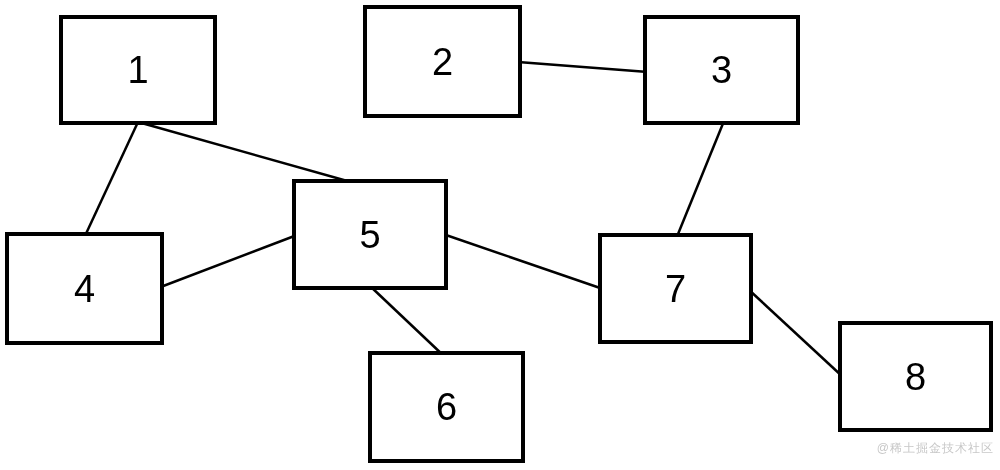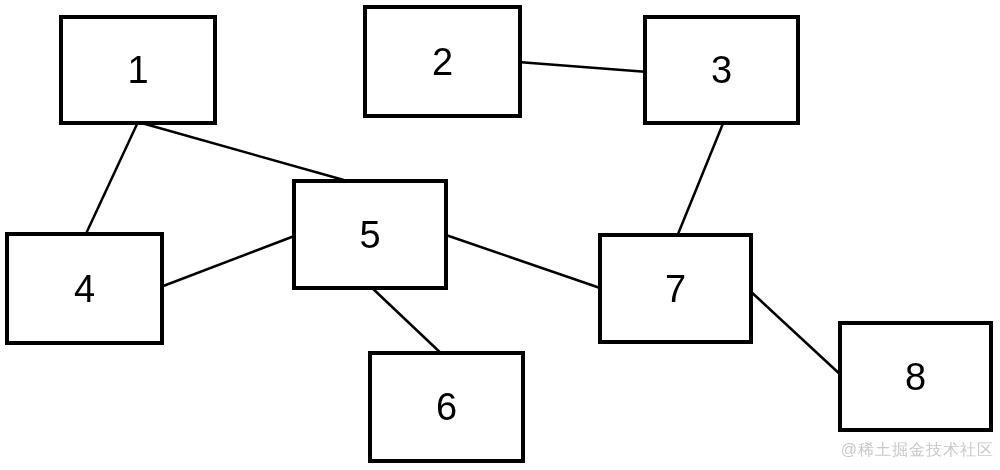--- a/index.html
+++ b/index.html
@@ -33,21 +33,21 @@
   }
   .node-label {
     font-size: 38px;
     line-height: 1;
     user-select: none;
   }
   .watermark {
     position: absolute;
     right: 6px;
     top: 440px;
-    font-size: 16px;
+    font-size: 12px;
     letter-spacing: 1px;
     font-family: "Liberation Sans", sans-serif;
   }
 </style>
 </head>
 <body>
 
 <div class="stage">
   <svg class="edges-layer" id="edges-layer" width="1000" height="470" viewBox="0 0 1000 470" xmlns="http://www.w3.org/2000/svg">
       <line x1="138" y1="122" x2="84" y2="238" stroke="#000000" stroke-width="2.5"></line>

